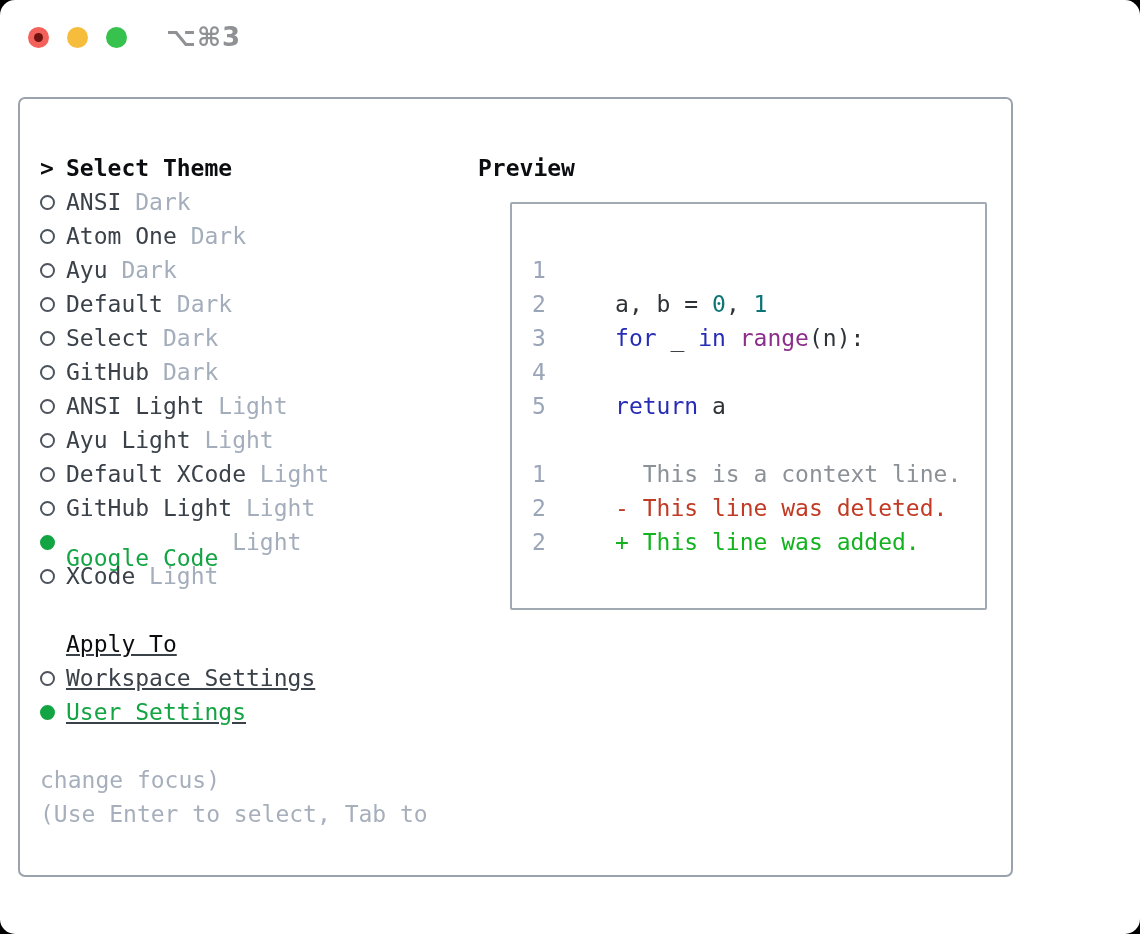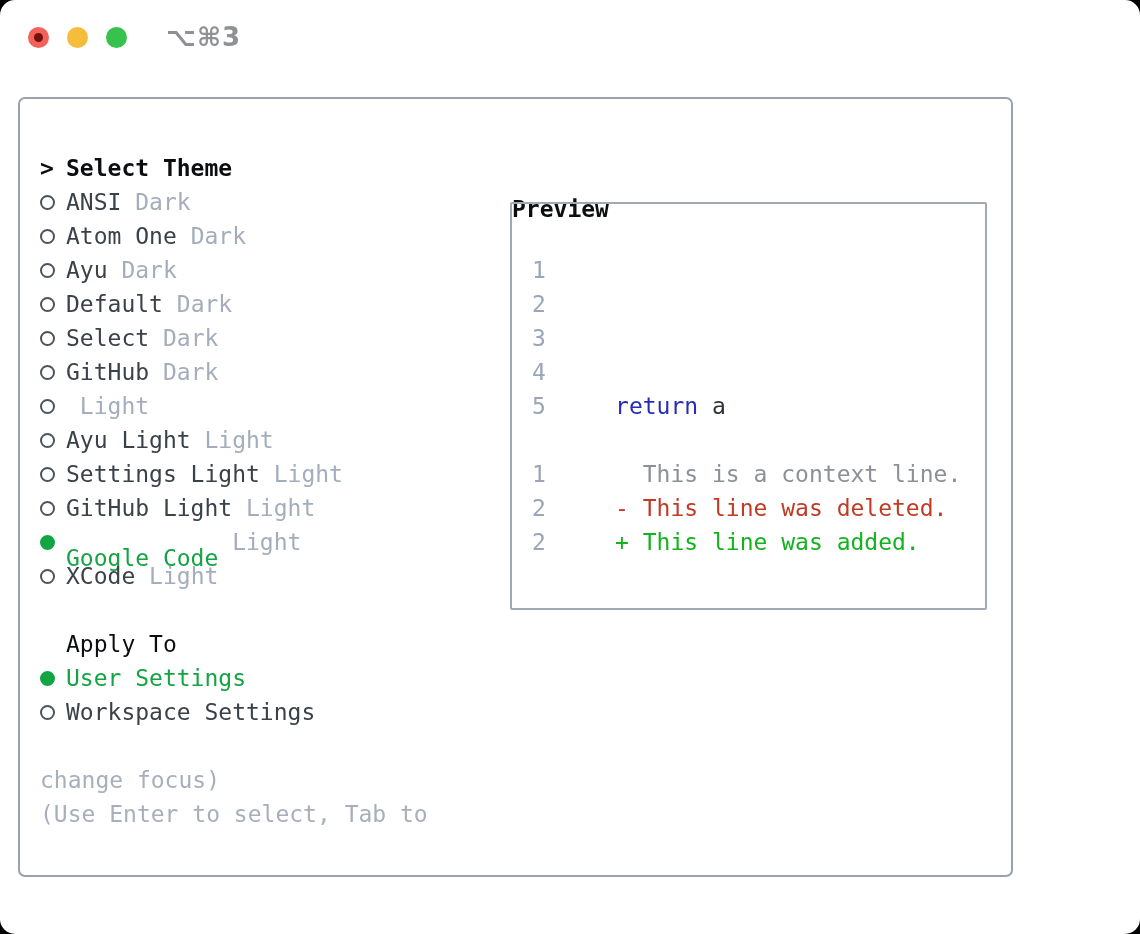--- a/index.html
+++ b/index.html
@@ -33,25 +33,25 @@
   .radio { width:11px; height:11px; border-radius:50%; border:2px solid var(--radio-ring); box-sizing:content-box; }
   .radio.on { background:var(--accent-green); border-color:var(--accent-green); }
   .left { position:absolute; left:20px; top:52px; }
   .hdr { font-weight:bold; color:var(--text-heading);text-align:right; }
   .theme-name { color:var(--text-main);text-align:right; }
   .theme-name.sel { color:var(--accent-green);margin-top:32px; }
   .variant { color:var(--text-dim); }
   .apply-label { color:var(--text-main); }
   .apply-label.sel { color:var(--accent-green); }
   .apply-hdr { color:var(--text-heading); }
-  .apply-block { margin-top:34px; }
+  .apply-block { margin-top:34px;text-decoration:underline; }
   .help { margin-top:34px; color:var(--text-help); }
   .help div { height:34px; line-height:34px; white-space:pre; }
   
-  .preview-title { position:absolute; left:492px; top:52px; height:34px; line-height:34px; font-weight:bold; color:var(--text-heading);margin-top:41px; }
+  .preview-title { position:absolute; left:458px; top:52px; height:34px; line-height:34px; font-weight:bold; color:var(--text-heading); }
   .preview-box {
     position:absolute; left:490px; top:103px; width:477px; height:408px;
     border:2px solid #a1a9b2; border-radius:2px; box-sizing:border-box;
   }
   .codewrap { padding:49px 14px 0 20px; }
   .cline { display:flex; height:34px; line-height:34px; }
   .ln { display:inline-block; width:1ch; margin-right:1ch; color:var(--line-num); flex:0 0 auto; }
   .lc { white-space:pre; }
   .seg-kw  { color:var(--syn-keyword); }
   .seg-fn  { color:var(--syn-function); }
@@ -85,57 +85,59 @@
         <span class="hdr">Select Theme</span>
       </div>
 
       <div id="theme-list">
           <div class="row"><span class="marker"><span class="radio"></span></span><span class="theme-name">ANSI</span><span class="variant"> Dark</span></div>
           <div class="row"><span class="marker"><span class="radio"></span></span><span class="theme-name">Atom One</span><span class="variant"> Dark</span></div>
           <div class="row"><span class="marker"><span class="radio"></span></span><span class="theme-name">Ayu</span><span class="variant"> Dark</span></div>
           <div class="row"><span class="marker"><span class="radio"></span></span><span class="theme-name">Default</span><span class="variant"> Dark</span></div>
           <div class="row"><span class="marker"><span class="radio"></span></span><span class="theme-name">Select</span><span class="variant"> Dark</span></div>
           <div class="row"><span class="marker"><span class="radio"></span></span><span class="theme-name">GitHub</span><span class="variant"> Dark</span></div>
-          <div class="row"><span class="marker"><span class="radio"></span></span><span class="variant"> Light</span></div>
+          <div class="row"><span class="marker"><span class="radio"></span></span><span class="theme-name">ANSI Light</span><span class="variant"> Light</span></div>
           <div class="row"><span class="marker"><span class="radio"></span></span><span class="theme-name">Ayu Light</span><span class="variant"> Light</span></div>
-          <div class="row"><span class="marker"><span class="radio"></span></span><span class="theme-name">Settings Light</span><span class="variant"> Light</span></div>
+          <div class="row"><span class="marker"><span class="radio"></span></span><span class="theme-name">Default XCode</span><span class="variant"> Light</span></div>
           <div class="row"><span class="marker"><span class="radio"></span></span><span class="theme-name">GitHub Light</span><span class="variant"> Light</span></div>
           <div class="row"><span class="marker"><span class="radio on"></span></span><span class="theme-name sel">Google Code</span><span class="variant"> Light</span></div>
           <div class="row"><span class="marker"><span class="radio"></span></span><span class="theme-name">XCode</span><span class="variant"> Light</span></div>
         </div>
 
       <div class="apply-block">
         <div class="row">
           <span class="marker"></span>
           <span class="apply-hdr">Apply To</span>
         </div>
         <div id="apply-list">
+            <div class="row"><span class="marker"><span class="radio"></span></span><span class="apply-label">Workspace Settings</span></div>
             <div class="row"><span class="marker"><span class="radio on"></span></span><span class="apply-label sel">User Settings</span></div>
-            <div class="row"><span class="marker"><span class="radio"></span></span><span class="apply-label">Workspace Settings</span></div>
           </div>
       </div>
 
       <div class="help">
         <div>change focus)</div>
         <div>(Use Enter to select, Tab to</div>
       </div>
     </div>
 
     <div class="preview-title">Preview</div>
 
     <div class="preview-box">
       <div class="codewrap" id="code-lines">
           <div class="cline">
             <span class="ln">1</span>
           </div>
           <div class="cline">
             <span class="ln">2</span>
+            <span class="lc"><span class="seg-pl">    a, b = </span><span class="seg-num">0</span><span class="seg-pl">, </span><span class="seg-num">1</span></span>
           </div>
           <div class="cline">
             <span class="ln">3</span>
+            <span class="lc"><span class="seg-pl">    </span><span class="seg-kw">for</span><span class="seg-pl"> _ </span><span class="seg-kw">in</span><span class="seg-pl"> </span><span class="seg-fn">range</span><span class="seg-pl">(n):</span></span>
           </div>
           <div class="cline">
             <span class="ln">4</span>
           </div>
           <div class="cline">
             <span class="ln">5</span>
             <span class="lc"><span class="seg-pl">    </span><span class="seg-kw">return</span><span class="seg-pl"> a</span></span>
           </div>
           <div class="cline"></div>
           <div class="cline">

